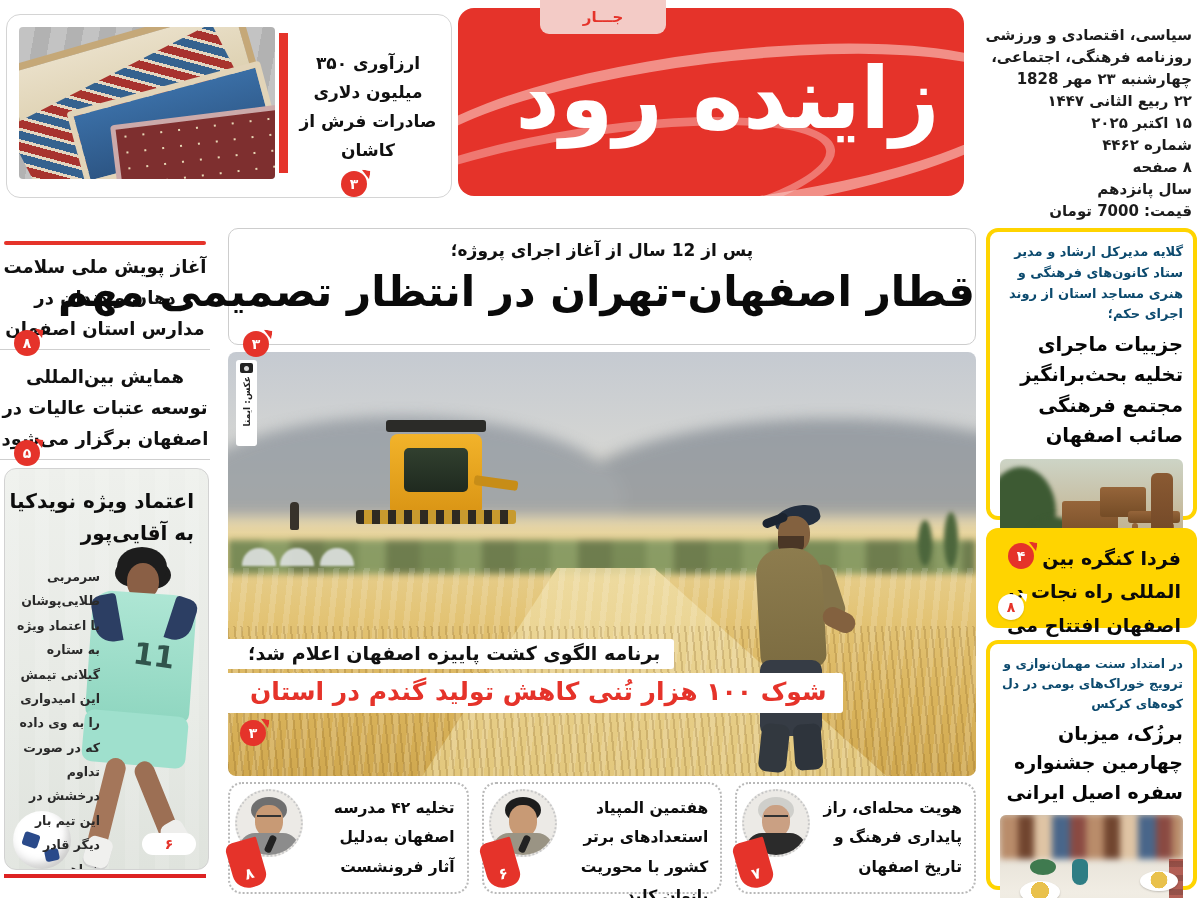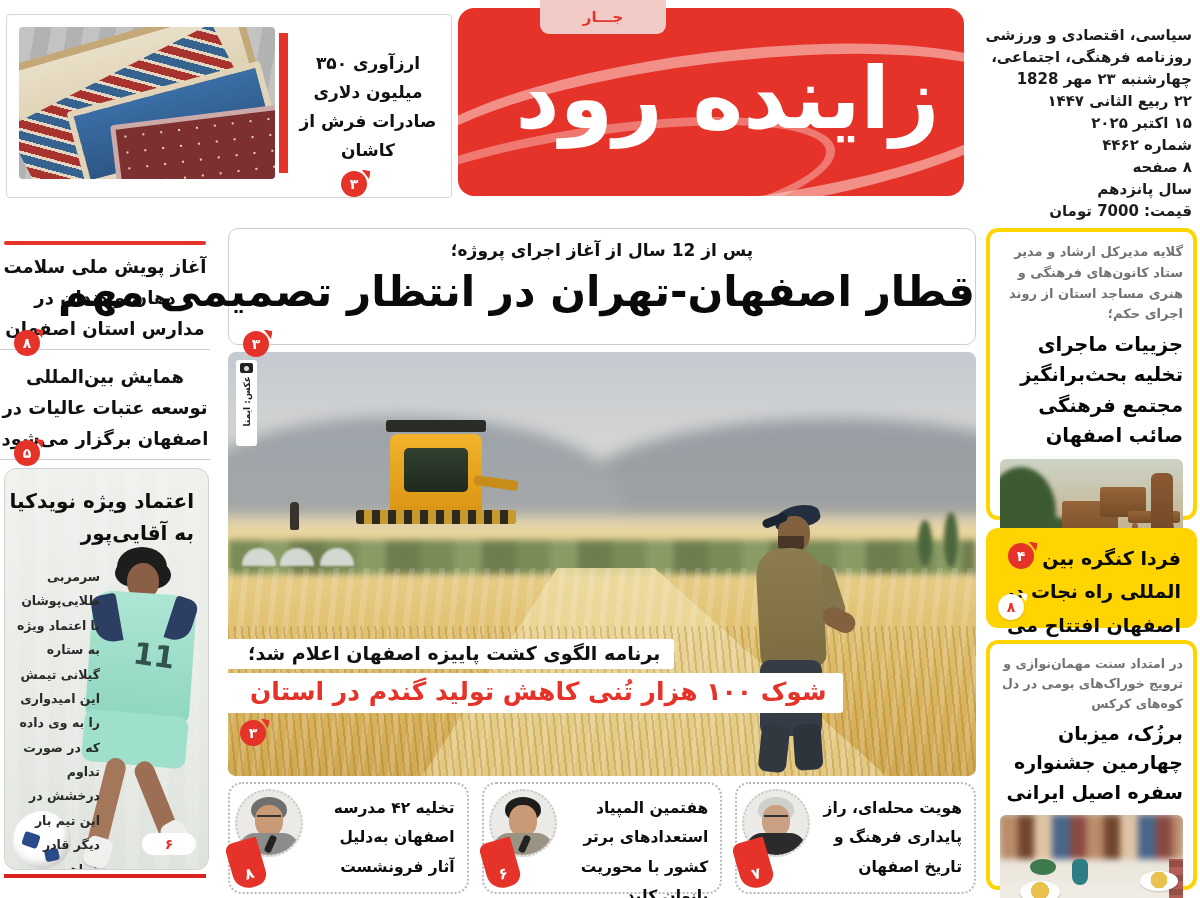--- a/index.html
+++ b/index.html
@@ -2,21 +2,21 @@
 <html lang="fa"><head>
 <meta charset="utf-8">
 <style>
   * { margin:0; padding:0; box-sizing:border-box; }
   html,body { background:#f2f2f2; }
   body { font-family:"DejaVu Sans", sans-serif; }
   .page { position:relative; width:1200px; height:898px; background:#fff; overflow:hidden; margin:0 auto; }
   .fa { direction:rtl; }
 
   
-  .carpet-card { position:absolute; left:6px; top:14px; width:446px; height:184px; border:1px solid #d4d4d4; border-radius:4px; background:#fff; }
+  .carpet-card { position:absolute; left:6px; top:14px; width:446px; height:184px; border:1px solid #d4d4d4; border-radius:14px; background:#fff; }
   .carpet-photo { position:absolute; left:12px; top:12px; width:256px; height:152px; border-radius:4px; overflow:hidden;
     background:repeating-linear-gradient(100deg,#c3c3c3 0 16px,#b2b2b2 16px 32px); }
   .rug { position:absolute; border-radius:4px; }
   .rug1 { left:-14px; top:6px; width:250px; height:86px; transform:rotate(-16deg);
     background:linear-gradient(#e9dfc8,#dccfae); border:7px solid #c5a878; }
   .rug2 { left:-6px; top:44px; width:230px; height:84px; transform:rotate(-27deg);
     background:repeating-linear-gradient(42deg,#a8332e 0 8px,#e4d6c0 8px 11px,#35628f 11px 19px,#e4d6c0 19px 22px); }
   .rug3 { left:54px; top:58px; width:200px; height:78px; transform:rotate(-15deg);
     background:linear-gradient(#3a6ea5,#2d5685); border:6px solid #e2d4b8; }
   .rug4 { left:96px; top:84px; width:230px; height:96px; transform:rotate(-7deg);
@@ -119,21 +119,21 @@
   .bp-glasses { position:absolute; left:20px; top:24px; width:24px; height:6px; border-top:2px solid #333; }
   .bp-mic { position:absolute; left:30px; top:44px; width:7px; height:18px; background:#222; border-radius:3px; transform:rotate(24deg); }
   .bribbon { position:absolute; left:0px; bottom:4px; width:33px; height:48px; background:#e5332a; border-radius:8px 2px 12px 16px; transform:rotate(-16deg); display:flex; align-items:flex-end; justify-content:center; padding-bottom:5px; color:#fff; font-weight:bold; font-size:15px; z-index:3; }
   .btitle { position:absolute; right:12px; top:10px; left:82px; direction:rtl; text-align:right; font-weight:bold; font-size:15.5px; line-height:1.9; color:#0d0d0d; }
 
   
   .ybox { position:absolute; left:986px; width:211px; background:#fff; border:4px solid #ffd400; border-radius:12px; padding:10px 10px 8px 10px; }
   .ybox1 { top:228px; height:292px; }
   .ybox2 { top:528px; height:100px; background:#ffd400; border:none; }
   .ybox3 { top:640px; height:250px; }
-  .y-kicker { direction:rtl; text-align:right; font-weight:bold; font-size:13px; line-height:1.6; color:#737373; }
+  .y-kicker { direction:rtl; text-align:right; font-weight:bold; font-size:13px; line-height:1.6; color:#0c4a6e; }
   .y-kicker.small { font-size:12.5px; }
   .y-head { direction:rtl; text-align:right; font-weight:bold; font-size:19.5px; line-height:1.55; color:#050505; margin-top:5px; }
   .y-photo { position:relative; margin-top:8px; border-radius:6px; overflow:hidden; }
   .furn { height:116px; background:linear-gradient(180deg,#cdd4c6 0%,#c6bb9d 45%,#b9a27c 100%); }
   .bush { position:absolute; background:#3d5a33; border-radius:50%; filter:blur(2px); }
   .furn-piece { position:absolute; background:linear-gradient(#96653a,#744c26); border-radius:3px; }
   .chairback { position:absolute; right:10px; top:14px; width:22px; height:74px; background:linear-gradient(#8a5a33,#6e4525); border-radius:6px 6px 2px 2px; }
   .food { height:130px; background:linear-gradient(180deg,#cfc4b4 0%,#e9e4da 34%,#f1ede4 60%,#e8e2d4 100%); }
   .food-people { position:absolute; left:0; right:0; top:0; height:44px; filter:blur(3px);
     background:repeating-linear-gradient(90deg,#b98c6a 0 18px,#71452f 18px 34px,#dfc4a4 34px 52px,#49668a 52px 70px,#8a4a42 70px 86px); }

